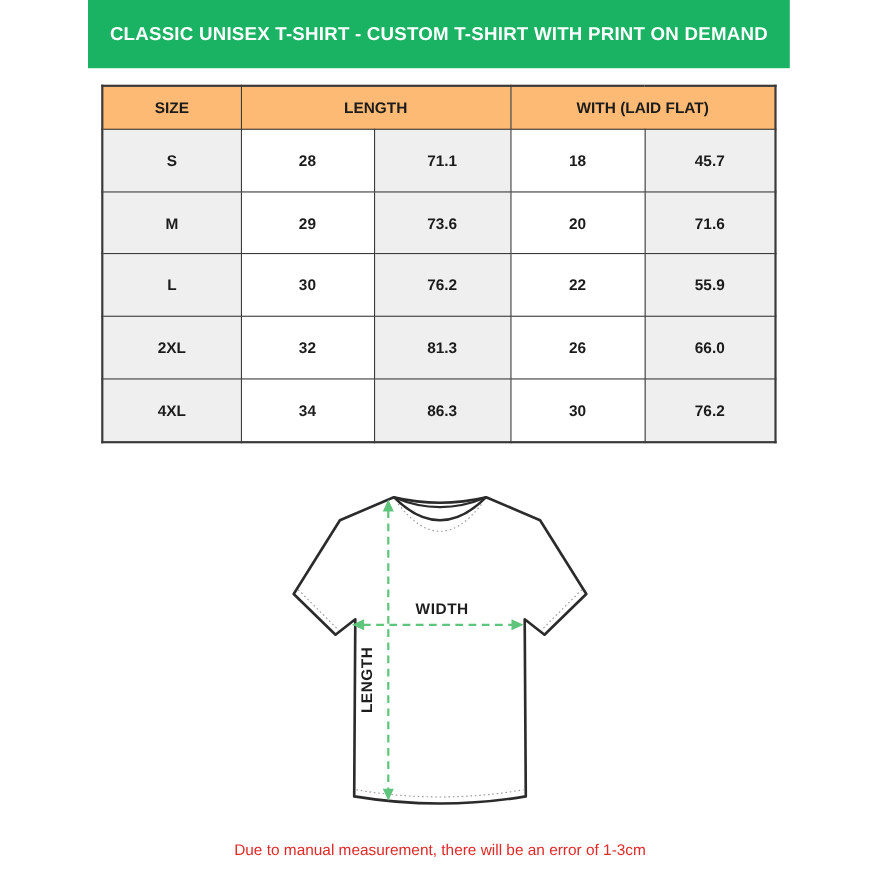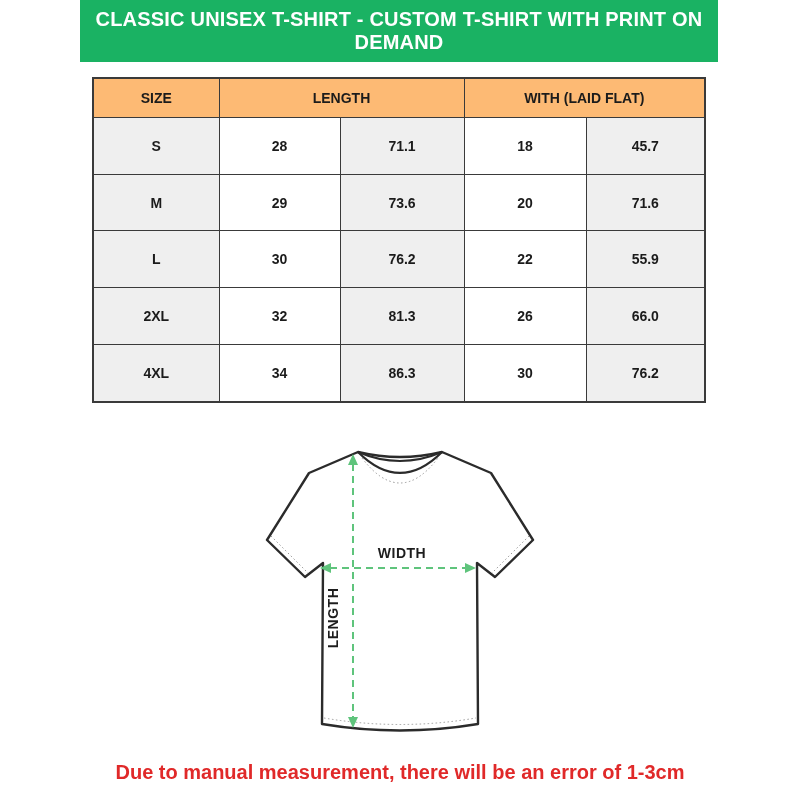--- a/index.html
+++ b/index.html
@@ -3,41 +3,41 @@
 <meta charset="utf-8">
 <style>
   html,body{margin:0;padding:0;}
   body{
     width:800px;height:800px;position:relative;background:#ffffff;
     font-family:"Liberation Sans", sans-serif;overflow:hidden;
   }
   .banner{
     position:absolute;left:80px;top:0;width:638px;height:62px;
     background:#1ab263;color:#ffffff;display:flex;align-items:center;justify-content:center;
-    font-weight:bold;font-size:20px;letter-spacing:.2px;text-align:center;
+    font-weight:bold;font-size:17px;letter-spacing:.2px;text-align:center;
   }
   .size-table{
     position:absolute;left:92px;top:77px;width:612px;height:326px;
     border-collapse:collapse;table-layout:fixed;
     font-size:14px;color:#1b1b1b;
   }
   .size-table th,.size-table td{
     border:1.5px solid #3a3a3a;text-align:center;vertical-align:middle;
     padding:0;font-weight:bold;
   }
   .size-table{border:2px solid #3a3a3a;}
   .size-table thead th{background:#fdba74;height:38px;}
   .size-table tbody td{height:36px;background:#ffffff;}
   .size-table tbody td.shade{background:#efefef;}
   .col-size{width:126px;}
   .col-a{width:121px;} .col-b{width:124px;} .col-c{width:122px;} .col-d{width:119px;}
   .diagram{position:absolute;left:250px;top:440px;width:300px;height:310px;}
   .note{
     position:absolute;left:0;top:760px;width:800px;height:24px;line-height:24px;
-    text-align:center;font-weight:bold;font-size:20px;color:#e02929;
+    text-align:center;font-weight:normal;font-size:14px;color:#e02929;
   }
   svg text{font-family:"Liberation Sans",sans-serif;font-weight:bold;fill:#1d1d1d;}
 </style>
 </head>
 <body>
 
 <div class="banner">
   <span>CLASSIC UNISEX T-SHIRT - CUSTOM T-SHIRT WITH PRINT ON DEMAND</span>
 </div>
 

